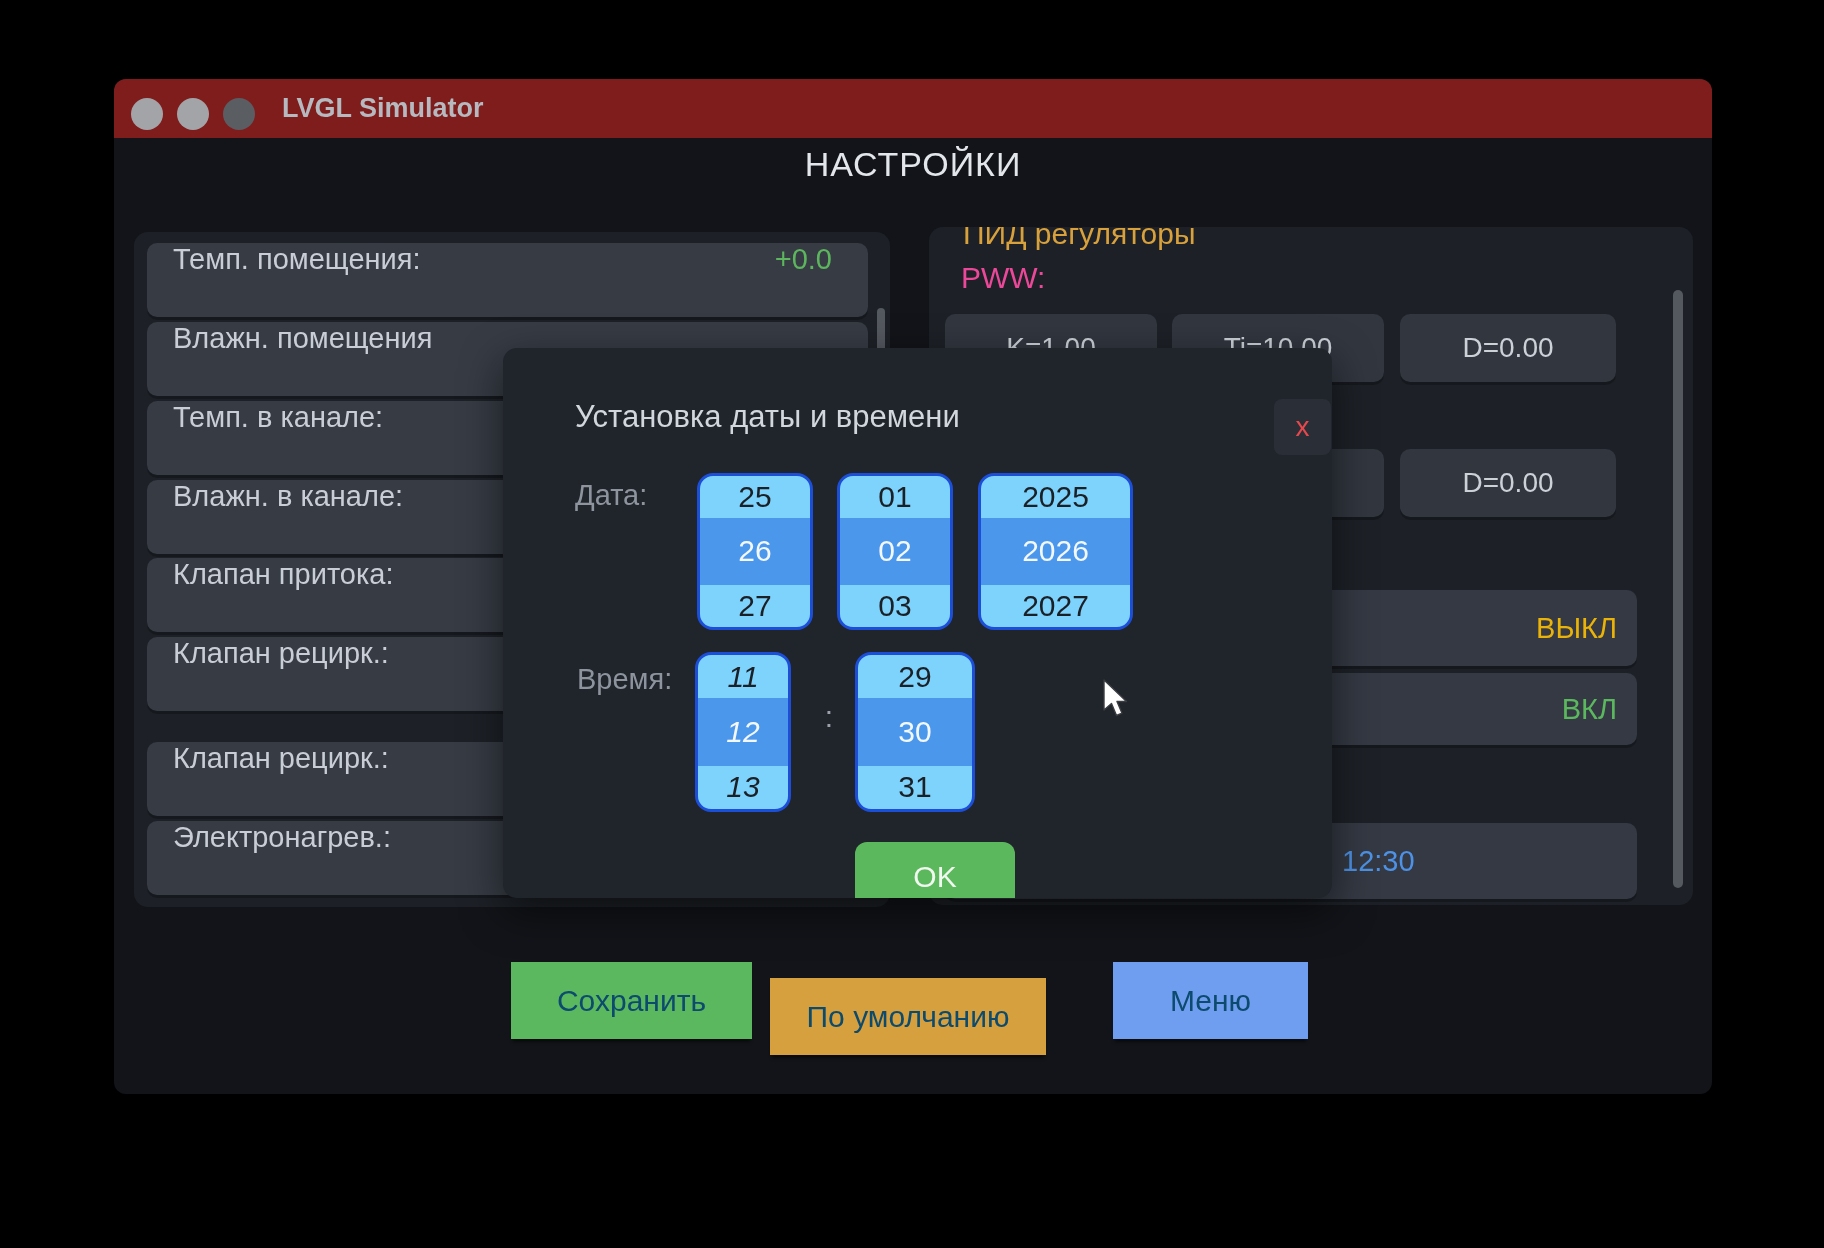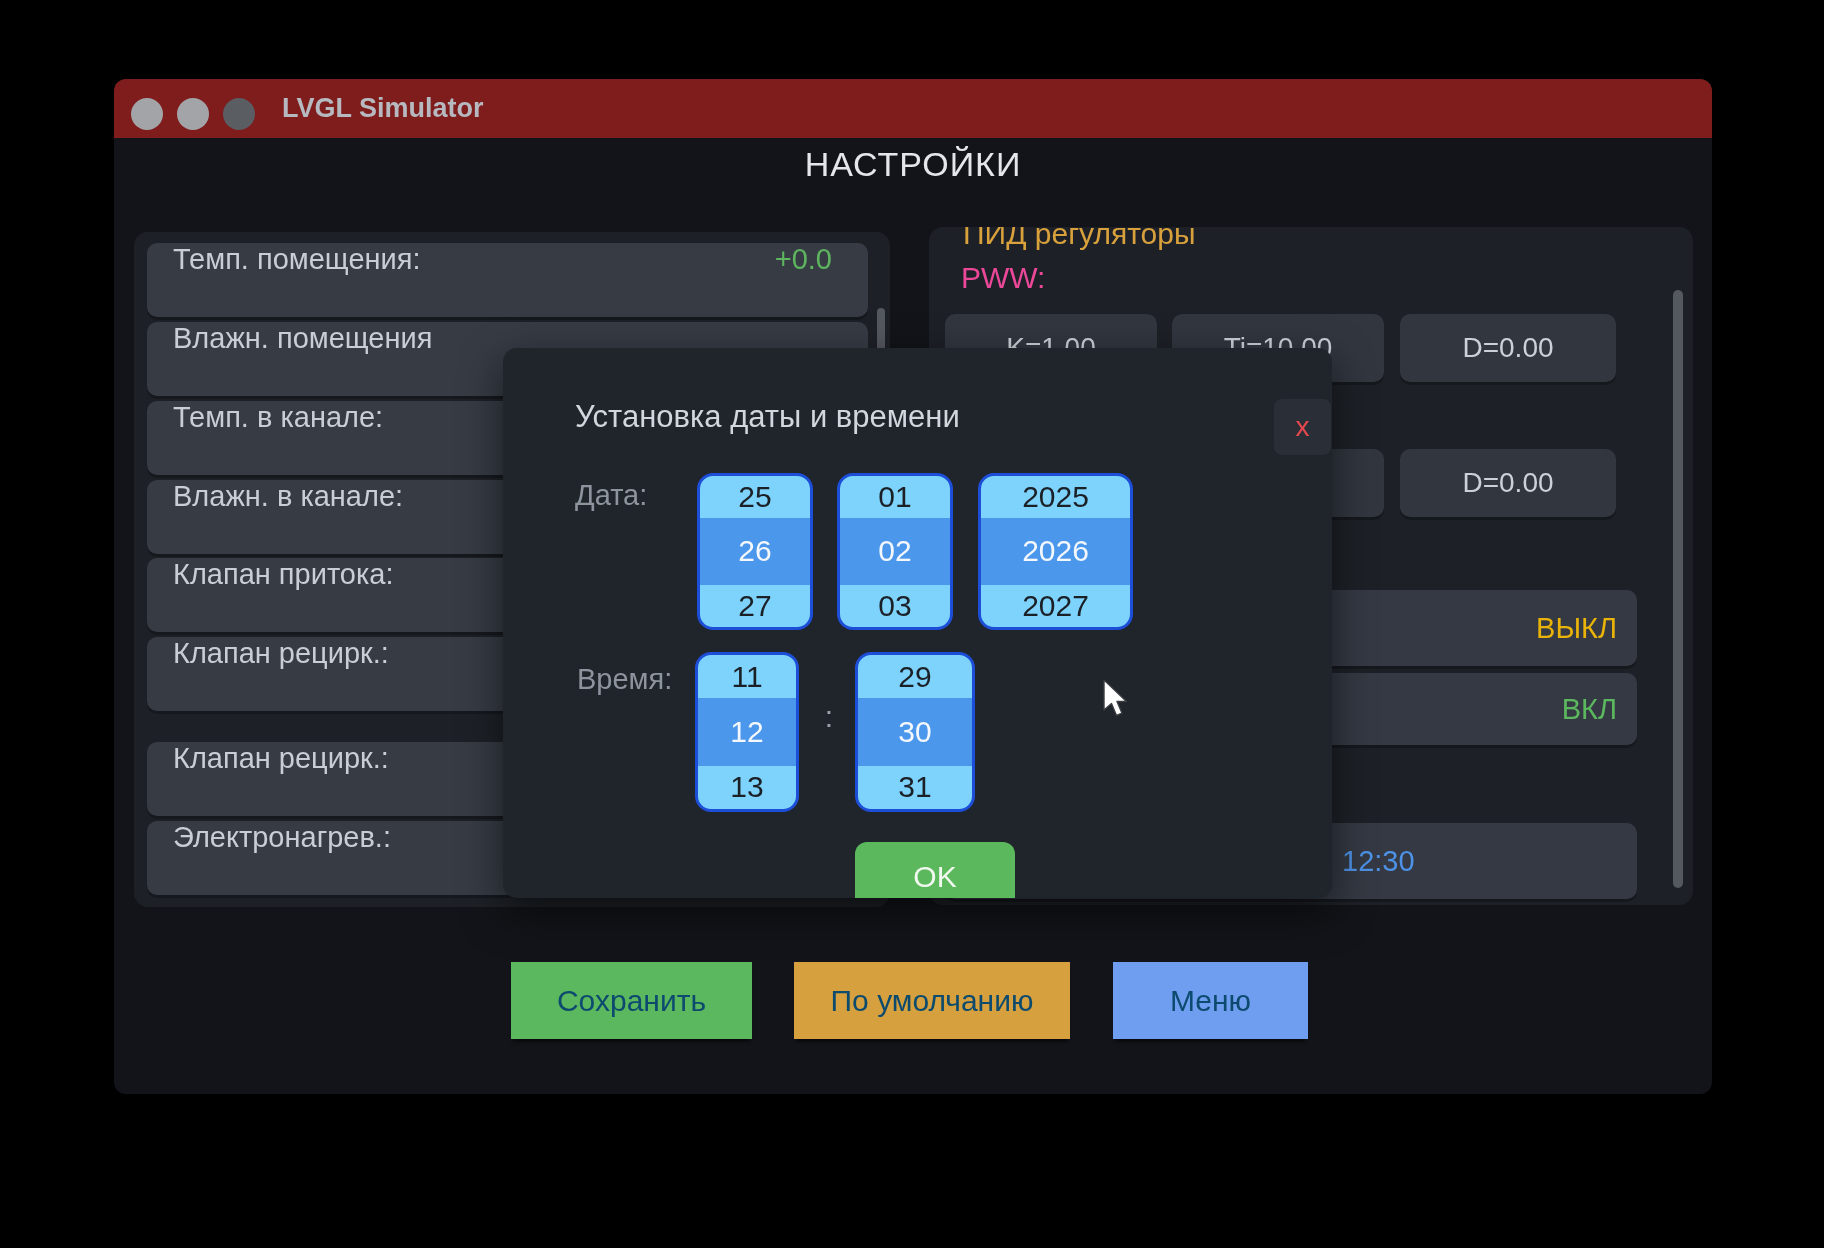--- a/index.html
+++ b/index.html
@@ -60,34 +60,34 @@
   #time-label { left:74px; top:315px; }
 
   .roller { position:absolute; background:#7dd3fc; border:3px solid #1d4ed8; border-radius:16px;
             overflow:hidden; display:grid; grid-template-rows:28% 44% 28%; }
   .roller .opt { display:flex; align-items:center; justify-content:center;
                  font-size:30px; color:#1b1f26; }
   .roller .opt.sel { background:#4a97ec; color:#f4f8fc; }
   #roller-day   { left:194px; top:125px; width:116px; height:157px; }
   #roller-month { left:334px; top:125px; width:116px; height:157px; }
   #roller-year  { left:475px; top:125px; width:155px; height:157px; }
-  #roller-hour  { left:192px; top:304px; width:104px; height:160px; }
+  #roller-hour  { left:192px; top:304px; width:96px; height:160px;font-style:italic; }
   #roller-min   { left:352px; top:304px; width:120px; height:160px; }
   .colon { position:absolute; left:310px; top:352px; width:32px; text-align:center;
            font-size:30px; color:#9aa1aa; }
   .ok-btn { position:absolute; left:352px; top:494px; width:160px; height:70px;
             background:#5cb85c; border-radius:12px; display:flex; align-items:center;
             justify-content:center; font-size:30px; color:#f0f8f0; }
 
   
   .fbtn { position:absolute; top:883px; height:77px; border-radius:0; display:flex;
           align-items:center; justify-content:center; font-size:30px; color:#0c4a6e;
           box-shadow:0 5px 3px -2px rgba(0,0,0,.5); }
   #btn-save { left:397px; width:241px; background:#5cb85e; }
-  #btn-defaults { left:680px; width:276px; background:#d5a03d; }
+  #btn-defaults { left:656px; width:276px; background:#d5a03d;margin-top:16px; }
   #btn-menu { left:999px; width:195px; background:#6f9ef0; }
 
   .cursor { position:absolute; left:1102px; top:679px; z-index:100; }
 </style>
 </head>
 <body>
 
 <div id="stage">
   <div class="window">
 

